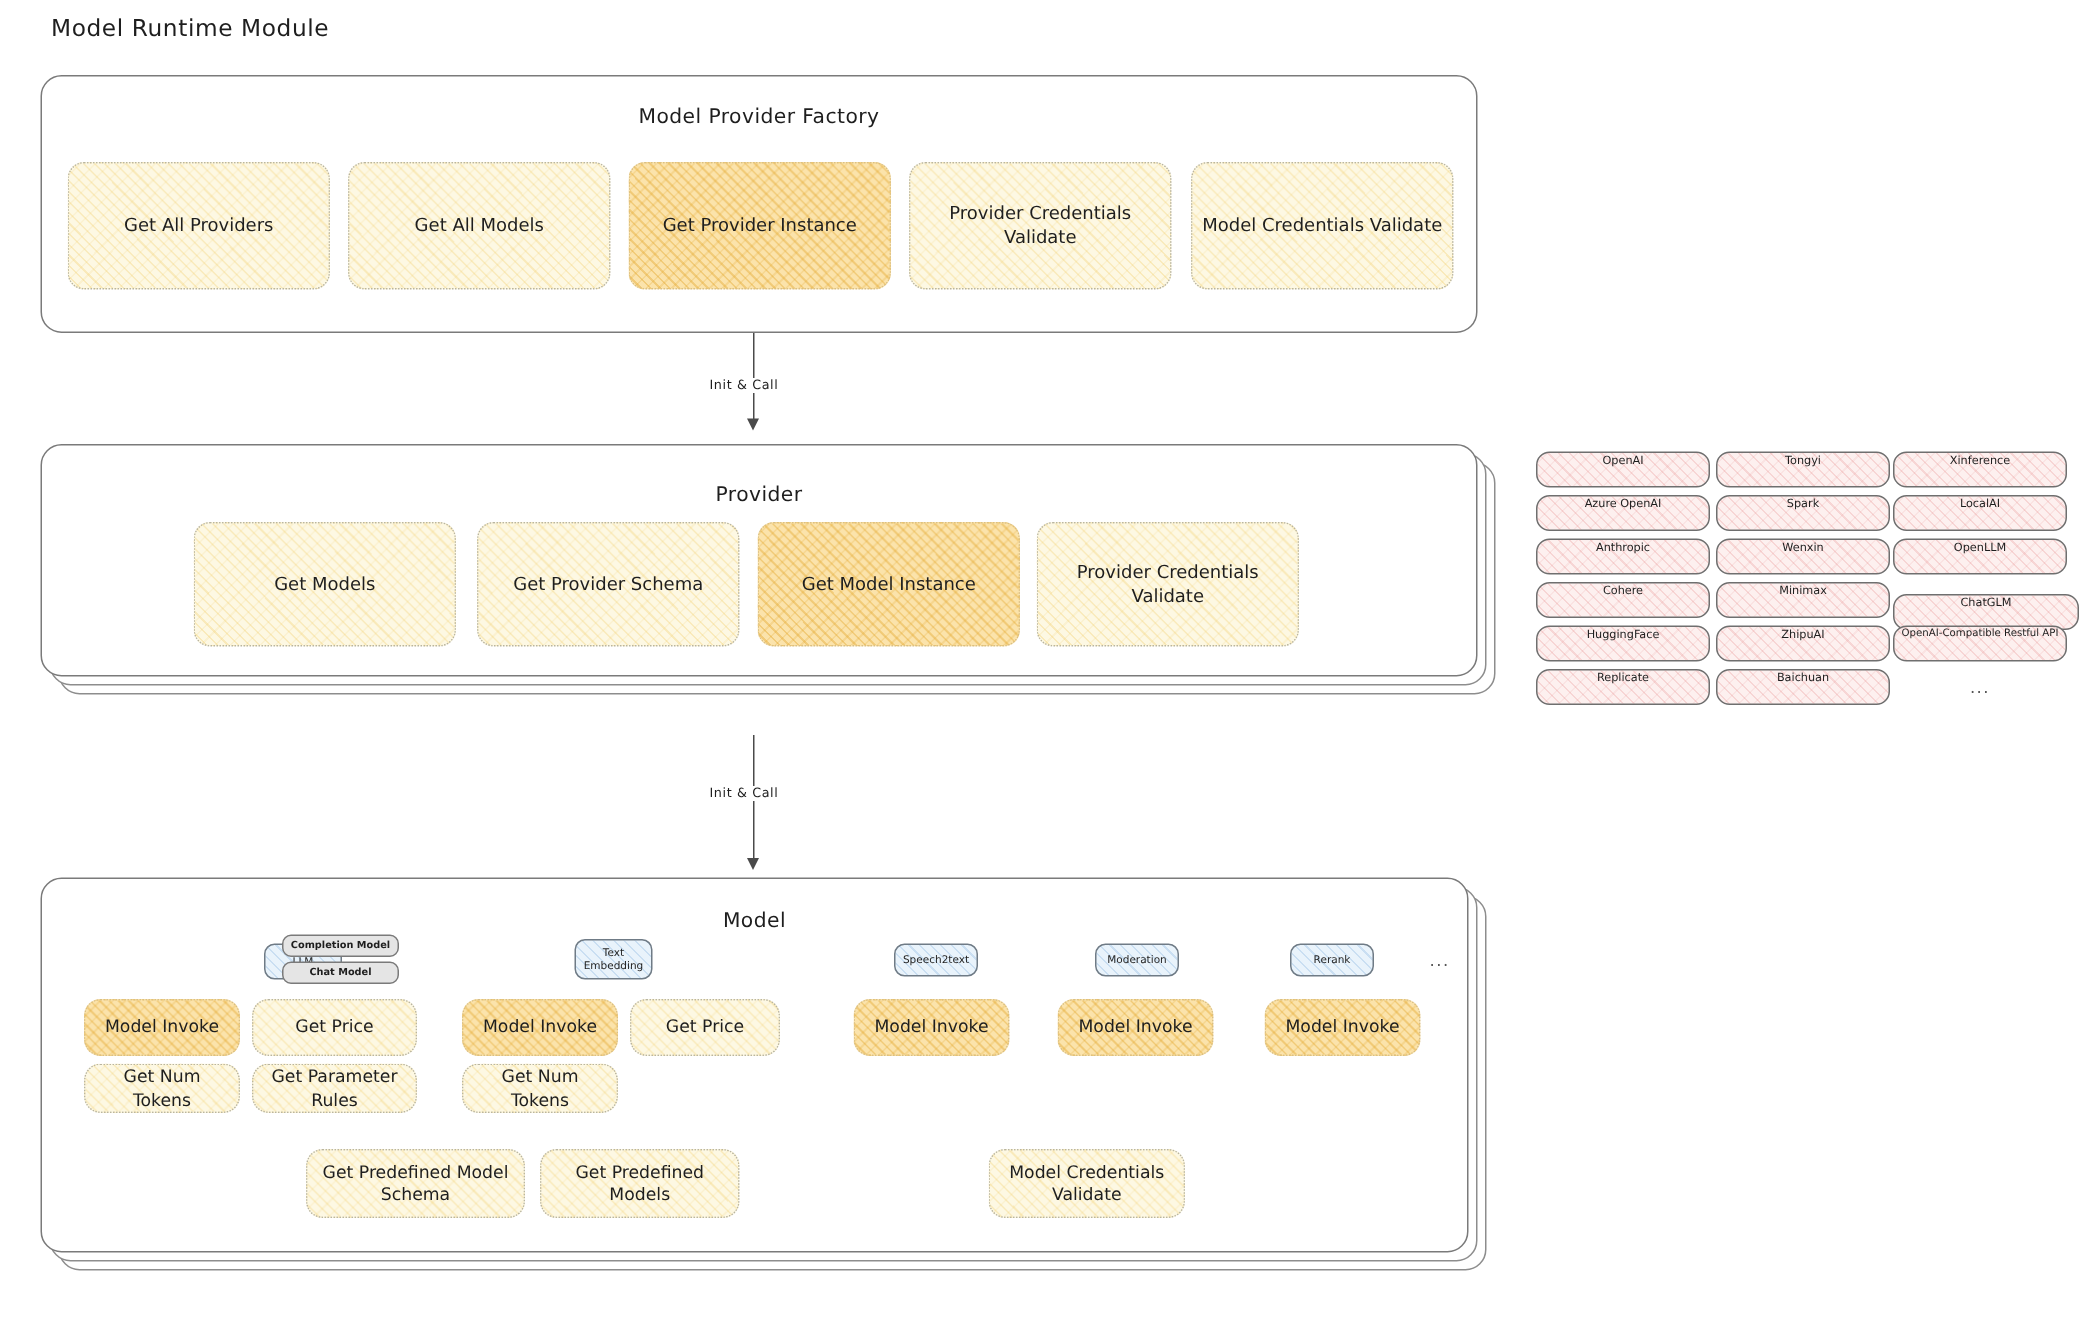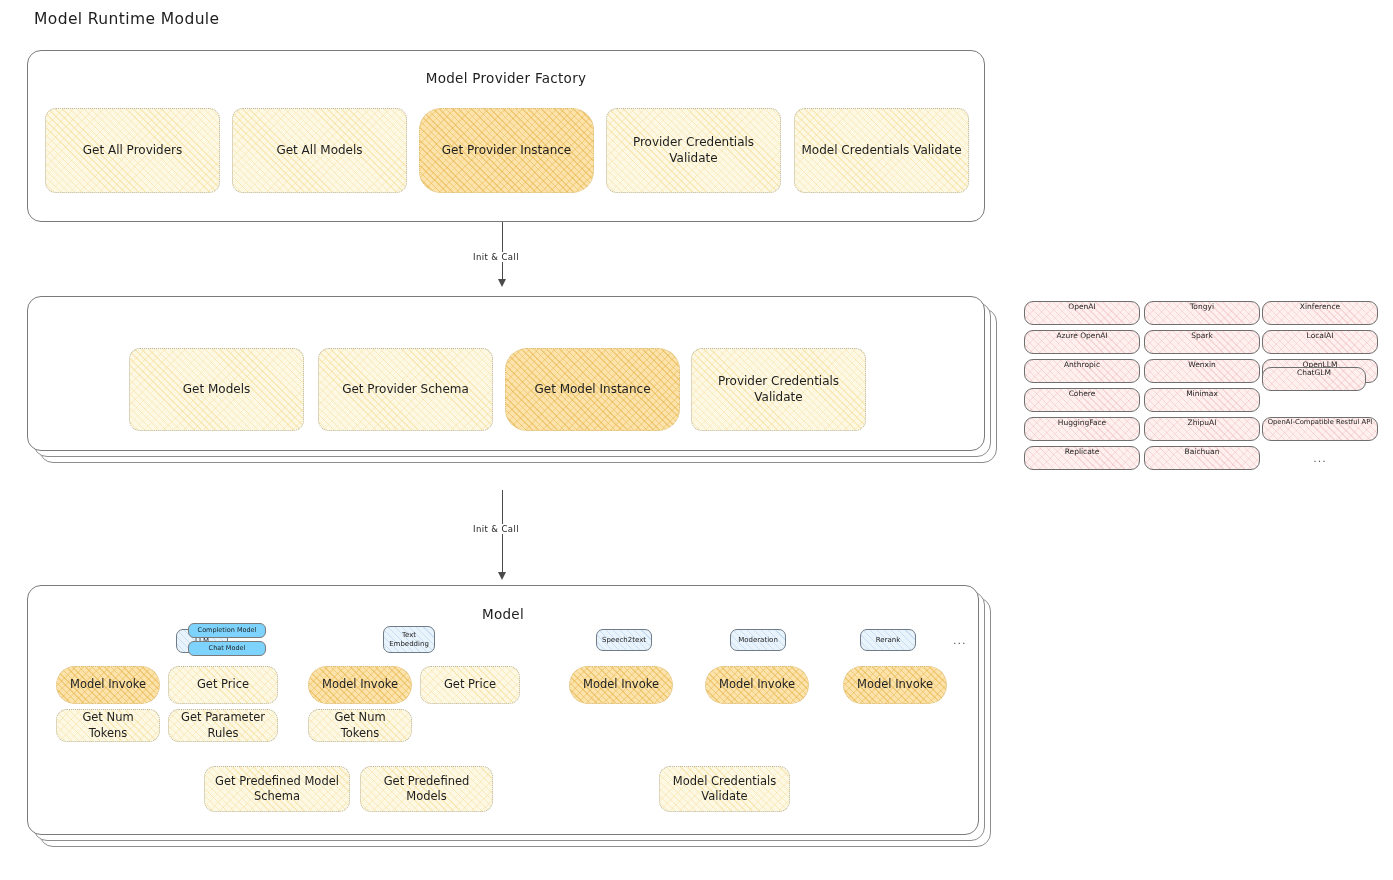--- a/index.html
+++ b/index.html
@@ -68,21 +68,20 @@
     background-image:
       repeating-linear-gradient(45deg, rgba(240,200,90,0.30) 0 1px, rgba(255,255,255,0) 1px 5px),
       repeating-linear-gradient(-45deg, rgba(240,200,90,0.14) 0 1px, rgba(255,255,255,0) 1px 7px);
   }
   .box.hl {
     background-color: #fbe3ab;
     border-color: #d9bf84;
     background-image:
       repeating-linear-gradient(45deg, rgba(226,165,40,0.40) 0 1.2px, rgba(255,255,255,0) 1.2px 4.5px),
       repeating-linear-gradient(-45deg, rgba(226,165,40,0.22) 0 1.2px, rgba(255,255,255,0) 1.2px 6px);
-    border-radius: 22px;
   }
   .box .lbl { padding: 0 6px; display:block; }
 
   
   .chip {
     position: absolute;
     box-sizing: border-box;
     border-radius: 9px;
     border: 1.15px solid #6f6f6f;
     display: flex;
@@ -116,24 +115,25 @@
     justify-content: center;
     text-align: center;
     font-size: 7px;
     line-height: 1.22;
     color: #1e1e1e;
     background-color: #e9f3fb;
     background-image:
       repeating-linear-gradient(45deg, rgba(90,150,210,0.22) 0 1px, rgba(255,255,255,0) 1px 5px);
   }
   .badge.plain {
-    background-color: #7dd3fc;
+    background-color: #e5e5e5;
     background-image: none;
     border-color: #7a7a7a;
     border-radius: 6px;
+    font-weight: bold;
   }
   .badge .lbl { padding: 0 3px; }
 
   
   .arrow-line {
     position: absolute;
     width: 1.3px;
     background: #4a4a4a;
   }
   .arrow-head {
@@ -184,20 +184,21 @@
   </div>
 </div>
 
 <div class="arrow-line" style="left:502px; top:222px; height:60px;"></div>
 <div class="arrow-head" style="left:498px; top:279px;"></div>
 <div class="arrow-label" style="left:470px; top:252px;">Init &amp; Call</div>
 
 <div class="panel-stack" style="left:39px; top:308px; width:958px; height:155px;"></div>
 <div class="panel-stack" style="left:33px; top:302px; width:958px; height:155px;"></div>
 <div class="panel" style="left:27px; top:296px; width:958px; height:155px; z-index:2;">
+  <div class="panel-title" style="top:25px;">Provider</div>
 
   <div class="box" style="left:101px; top:51px; width:175px; height:83px; font-size:12px;">
     <span class="lbl">Get Models</span>
   </div>
   <div class="box" style="left:290px; top:51px; width:175px; height:83px; font-size:12px;">
     <span class="lbl">Get Provider Schema</span>
   </div>
   <div class="box hl" style="left:477px; top:51px; width:175px; height:83px; font-size:12px;">
     <span class="lbl">Get Model Instance</span>
   </div>
@@ -246,21 +247,21 @@
 
 <div class="chip" style="left:1262px; top:301px; width:116px; height:24px;">
   <span class="lbl">Xinference</span>
   </div>
 <div class="chip" style="left:1262px; top:330px; width:116px; height:24px;">
   <span class="lbl">LocalAI</span>
   </div>
 <div class="chip" style="left:1262px; top:359px; width:116px; height:24px;">
   <span class="lbl">OpenLLM</span>
   </div>
-<div class="chip" style="left:1262px; top:367px; width:104px; height:24px;">
+<div class="chip" style="left:1262px; top:396px; width:124px; height:24px;">
   <span class="lbl">ChatGLM</span>
   </div>
 <div class="chip" style="left:1262px; top:417px; width:116px; height:24px;">
   <span class="lbl" style="font-size:6.8px;">OpenAI-Compatible Restful API</span>
   </div>
 <div class="ellipsis-chip" style="left:1262px; top:452px; width:116px;">...</div>
 
 <div class="arrow-line" style="left:502px; top:490px; height:85px;"></div>
 <div class="arrow-head" style="left:498px; top:572px;"></div>
 <div class="arrow-label" style="left:470px; top:524px;">Init &amp; Call</div>

